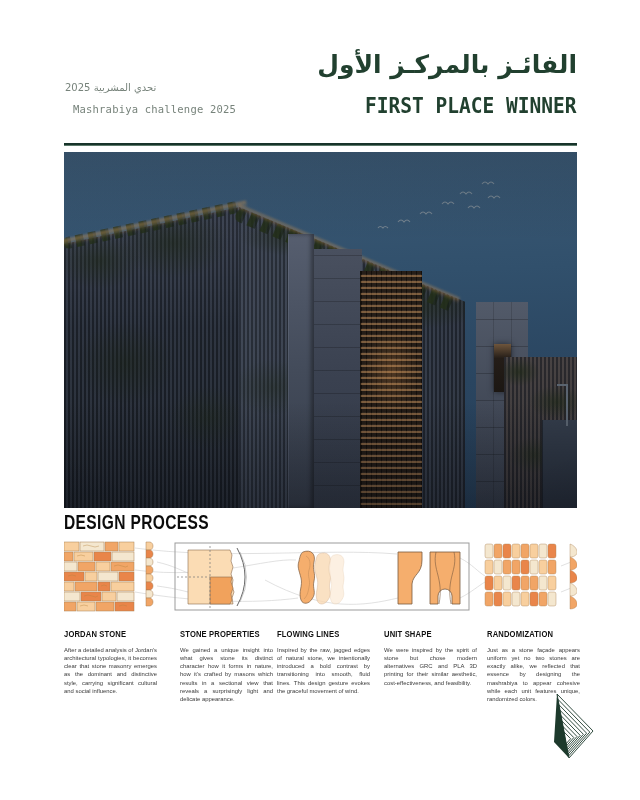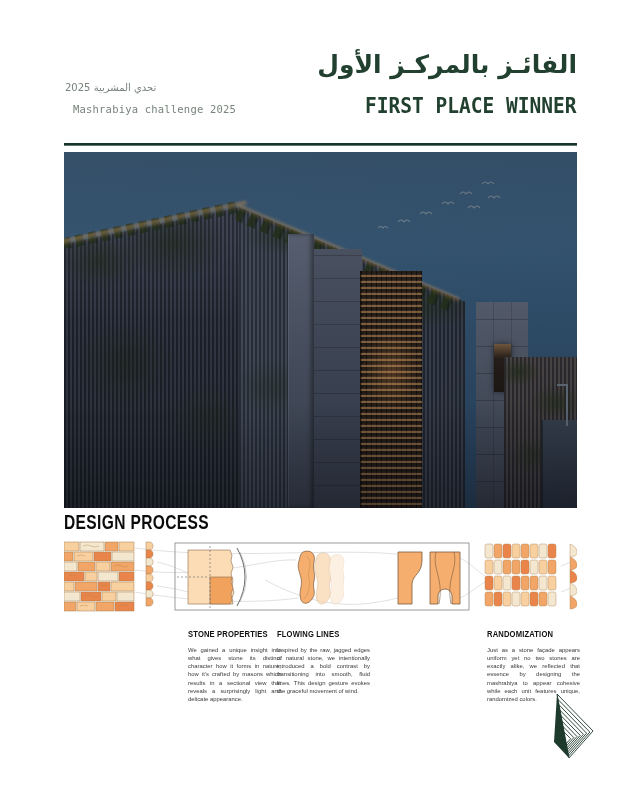--- a/index.html
+++ b/index.html
@@ -94,21 +94,21 @@
 
   
   .dp-title{position:absolute;left:64px;top:510px;font-weight:bold;font-size:21px;
       letter-spacing:.5px;color:#0b0b0b;transform:scaleX(.74);transform-origin:left center;
       white-space:nowrap;}
   .dp-figures{position:absolute;left:64px;top:540px;width:513px;height:76px;}
   .step-col{position:absolute;top:628px;width:93px;}
   .step-label{font-weight:bold;font-size:9.5px;letter-spacing:.2px;color:#101010;
       transform:scaleX(.8);transform-origin:left center;white-space:nowrap;}
   .step-body{margin-top:7px;font-size:5.9px;line-height:1.38;text-align:justify;color:#3a3a3a;}
-  .c0{left:64px}.c1{left:188px}.c2{left:277px}.c3{left:384px}.c4{left:487px}
+  .c0{left:64px}.c1{left:180px}.c2{left:277px}.c3{left:384px}.c4{left:487px}
 
   
   .logo{position:absolute;left:551px;top:692px;width:44px;height:70px;}
 </style>
 </head>
 <body>
 
 <div id="page" data-name="poster-page">
 
   <div class="event-ar" data-name="event-title-arabic">تحدي المشربية 2025</div>
@@ -286,27 +286,35 @@
 
     <g data-name="randomized-profile-strip-diagram" stroke="#a97f52" stroke-width=".4">
       <path d="M506,4 v13 c5,0 8,-3 7,-6 c-1,-4 -4,-6 -7,-7 z" fill="#f4e7cf"></path>
       <path d="M506,17 v13 c5,0 8,-3 7,-6 c-1,-4 -4,-6 -7,-7 z" fill="#f1a566"></path>
       <path d="M506,30 v13 c5,0 8,-3 7,-6 c-1,-4 -4,-6 -7,-7 z" fill="#e9854a"></path>
       <path d="M506,43 v13 c5,0 8,-3 7,-6 c-1,-4 -4,-6 -7,-7 z" fill="#f4e7cf"></path>
       <path d="M506,56 v13 c5,0 8,-3 7,-6 c-1,-4 -4,-6 -7,-7 z" fill="#f1a566"></path>
     </g>
   </svg>
 
+  <div class="step-col c0" data-name="step-jordan-stone">
+    <div class="step-label" data-name="step-label">JORDAN STONE</div>
+    <div class="step-body" data-name="step-body">After a detailed analysis of Jordan's architectural typologies, it becomes clear that stone masonry emerges as the dominant and distinctive style, carrying significant cultural and social influence.</div>
+  </div>
   <div class="step-col c1" data-name="step-stone-properties">
     <div class="step-label" data-name="step-label">STONE PROPERTIES</div>
     <div class="step-body" data-name="step-body">We gained a unique insight into what gives stone its distinct character how it forms in nature, how it's crafted by masons which results in a sectional view that reveals a surprisingly light and delicate appearance.</div>
   </div>
   <div class="step-col c2" data-name="step-flowing-lines">
     <div class="step-label" data-name="step-label">FLOWING LINES</div>
     <div class="step-body" data-name="step-body">Inspired by the raw, jagged edges of natural stone, we intentionally introduced a bold contrast by transitioning into smooth, fluid lines. This design gesture evokes the graceful movement of wind.</div>
+  </div>
+  <div class="step-col c3" data-name="step-unit-shape">
+    <div class="step-label" data-name="step-label">UNIT SHAPE</div>
+    <div class="step-body" data-name="step-body">We were inspired by the spirit of stone but chose modern alternatives GRC and PLA 3D printing for their similar aesthetic, cost-effectiveness, and feasibility.</div>
   </div>
   <div class="step-col c4" data-name="step-randomization">
     <div class="step-label" data-name="step-label">RANDOMIZATION</div>
     <div class="step-body" data-name="step-body">Just as a stone façade appears uniform yet no two stones are exactly alike, we reflected that essence by designing the mashrabiya to appear cohesive while each unit features unique, randomized colors.</div>
   </div>
 
   <svg class="logo" data-name="striped-pyramid-logo-icon" viewBox="0 0 44 70">
     <g stroke="#1d3a2c" stroke-width=".9" fill="none">
       <polygon points="6,2 42,39 18,66"></polygon>
       <polygon points="6.4,6.8 38.8,40.1 17.2,64.4"></polygon>

